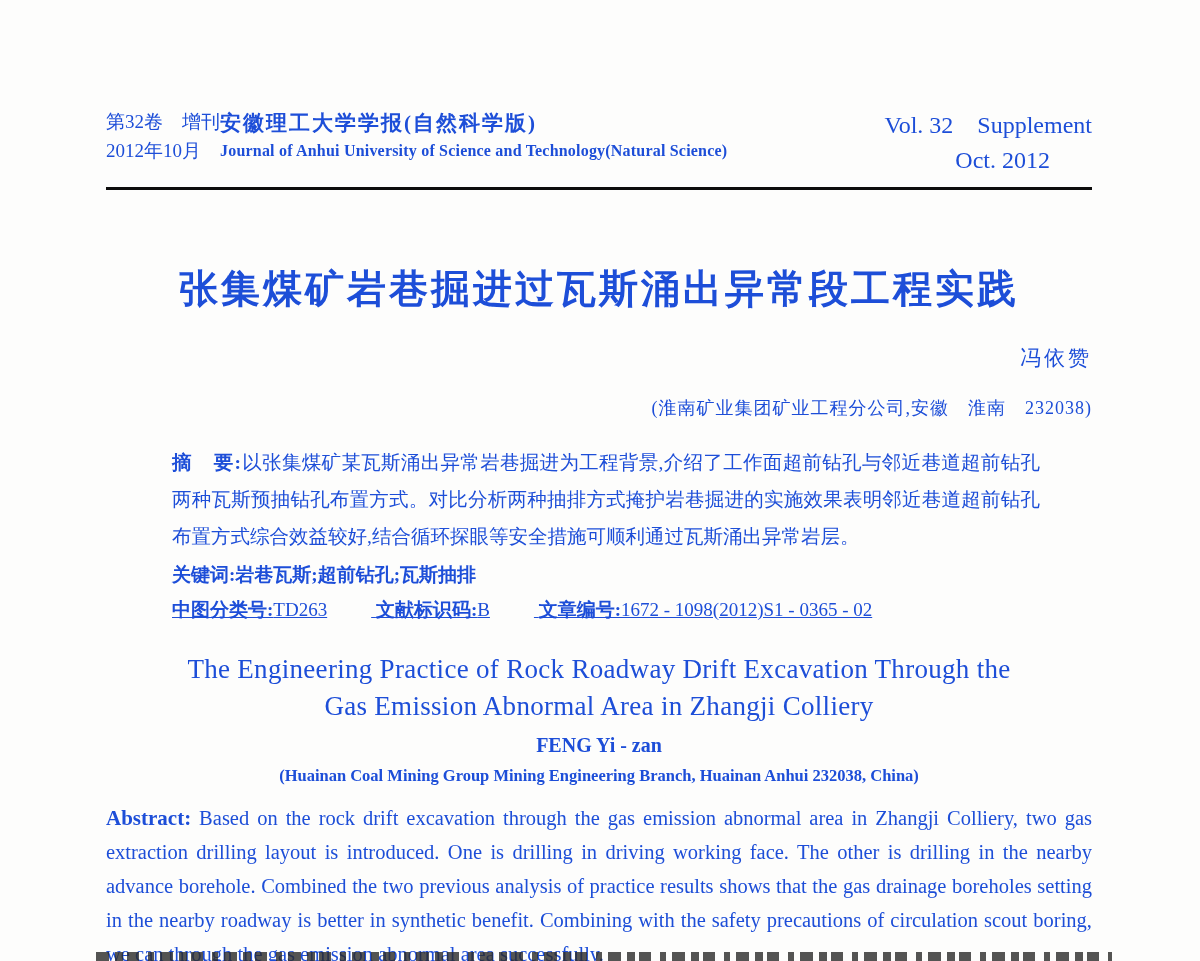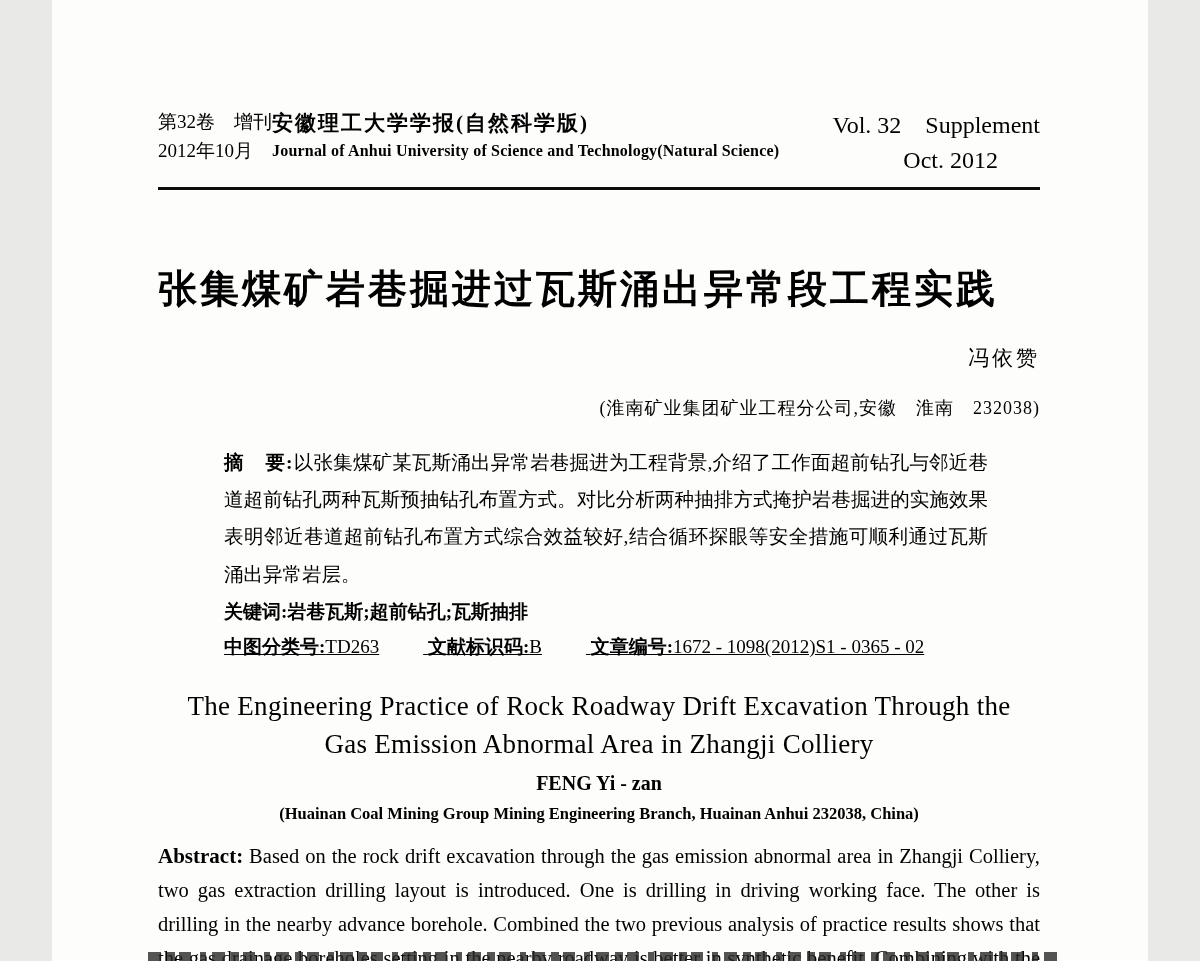--- a/index.html
+++ b/index.html
@@ -1,23 +1,23 @@
 <!DOCTYPE html>
 <html><head>
 <meta charset="utf-8">
 <style>
   * { margin: 0; padding: 0; box-sizing: border-box; }
   html, body { background: #e9e9e7; }
   .page {
     position: relative;
-    width: 1096px;
+    width: 1200px;
     height: 961px;
     margin: 0 auto;
     background: #fdfdfc;
-    color: #000000;
+    color: #1d4ed8;
     font-family: "Liberation Serif", "DejaVu Serif", serif;
     padding: 108px 108px 0 106px;
     overflow: hidden;
   }
   
   .masthead {
     display: flex;
     justify-content: space-between;
     align-items: flex-start;
   }
@@ -28,21 +28,21 @@
   .mast-right { font-size: 24px; line-height: 1.45; text-align: right; white-space: nowrap; }
   .mast-right .oct { padding-right: 42px; }
   .rule {
     border: none;
     border-top: 3px solid #0d0d0d;
     margin-top: 9px;
   }
   
   .title-cn {
     margin-top: 72px;
-    text-align: left;
+    text-align: center;
     font-size: 39px;
     font-weight: bold;
     letter-spacing: 3px;
     white-space: nowrap;
   }
   .author-cn { margin-top: 28px; text-align: right; font-size: 21px; letter-spacing: 3px; }
   .affil-cn  { margin-top: 24px; text-align: right; font-size: 18px; letter-spacing: 1px; }
   .abstract-cn {
     margin: 24px 52px 0 66px;
     font-size: 19.5px;

